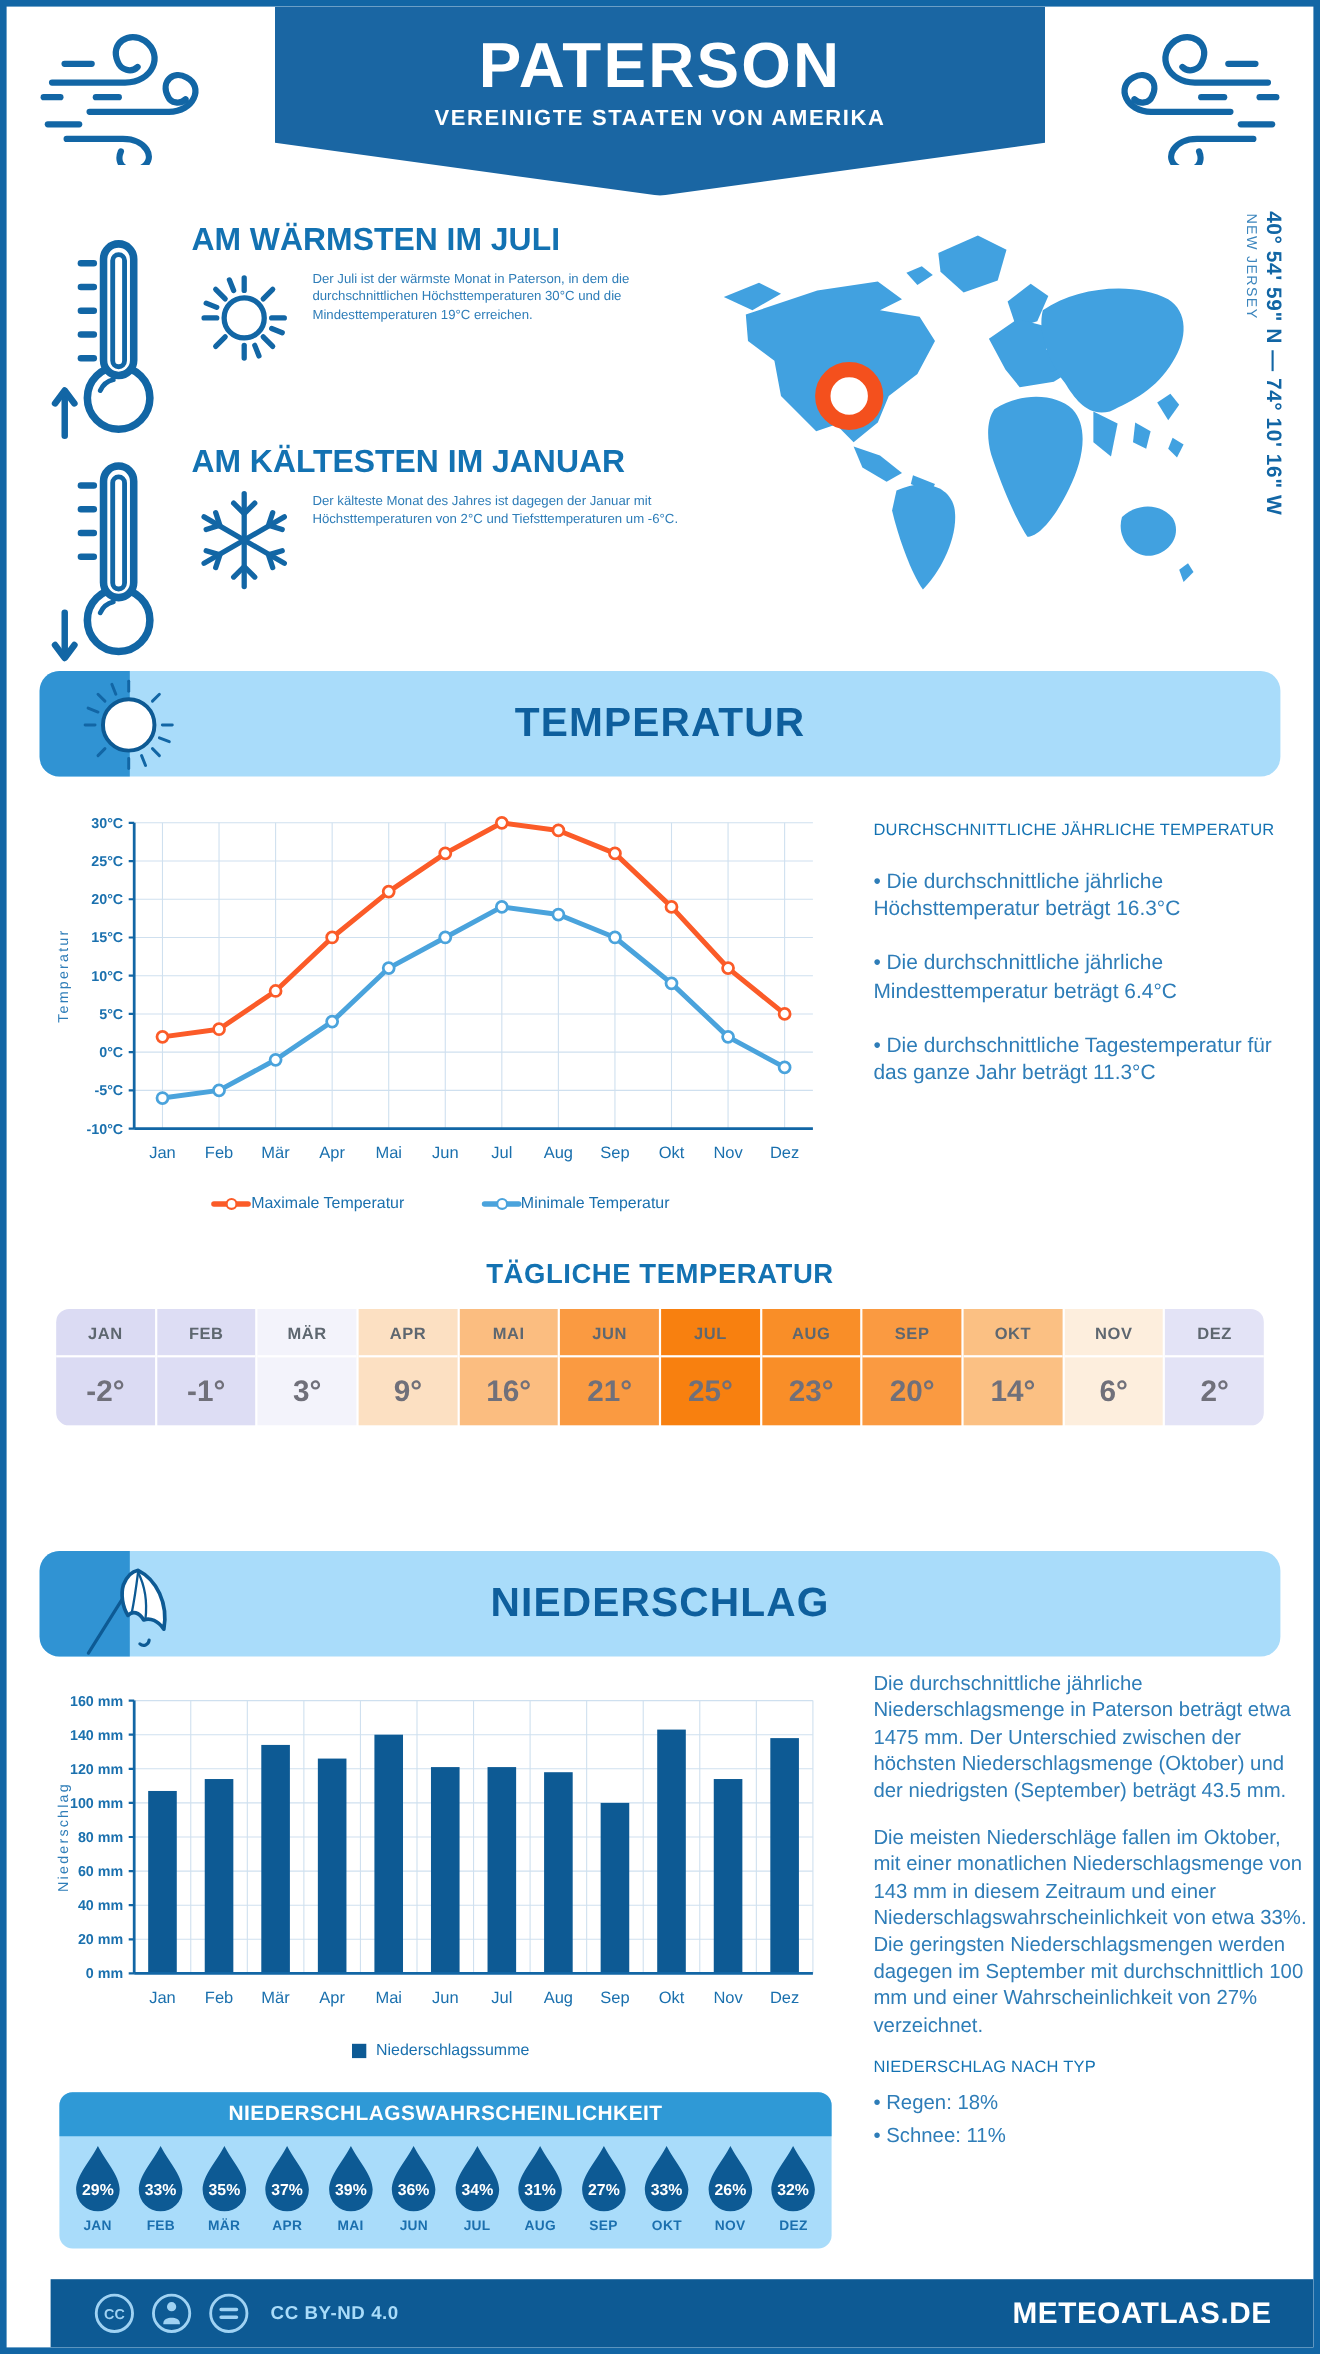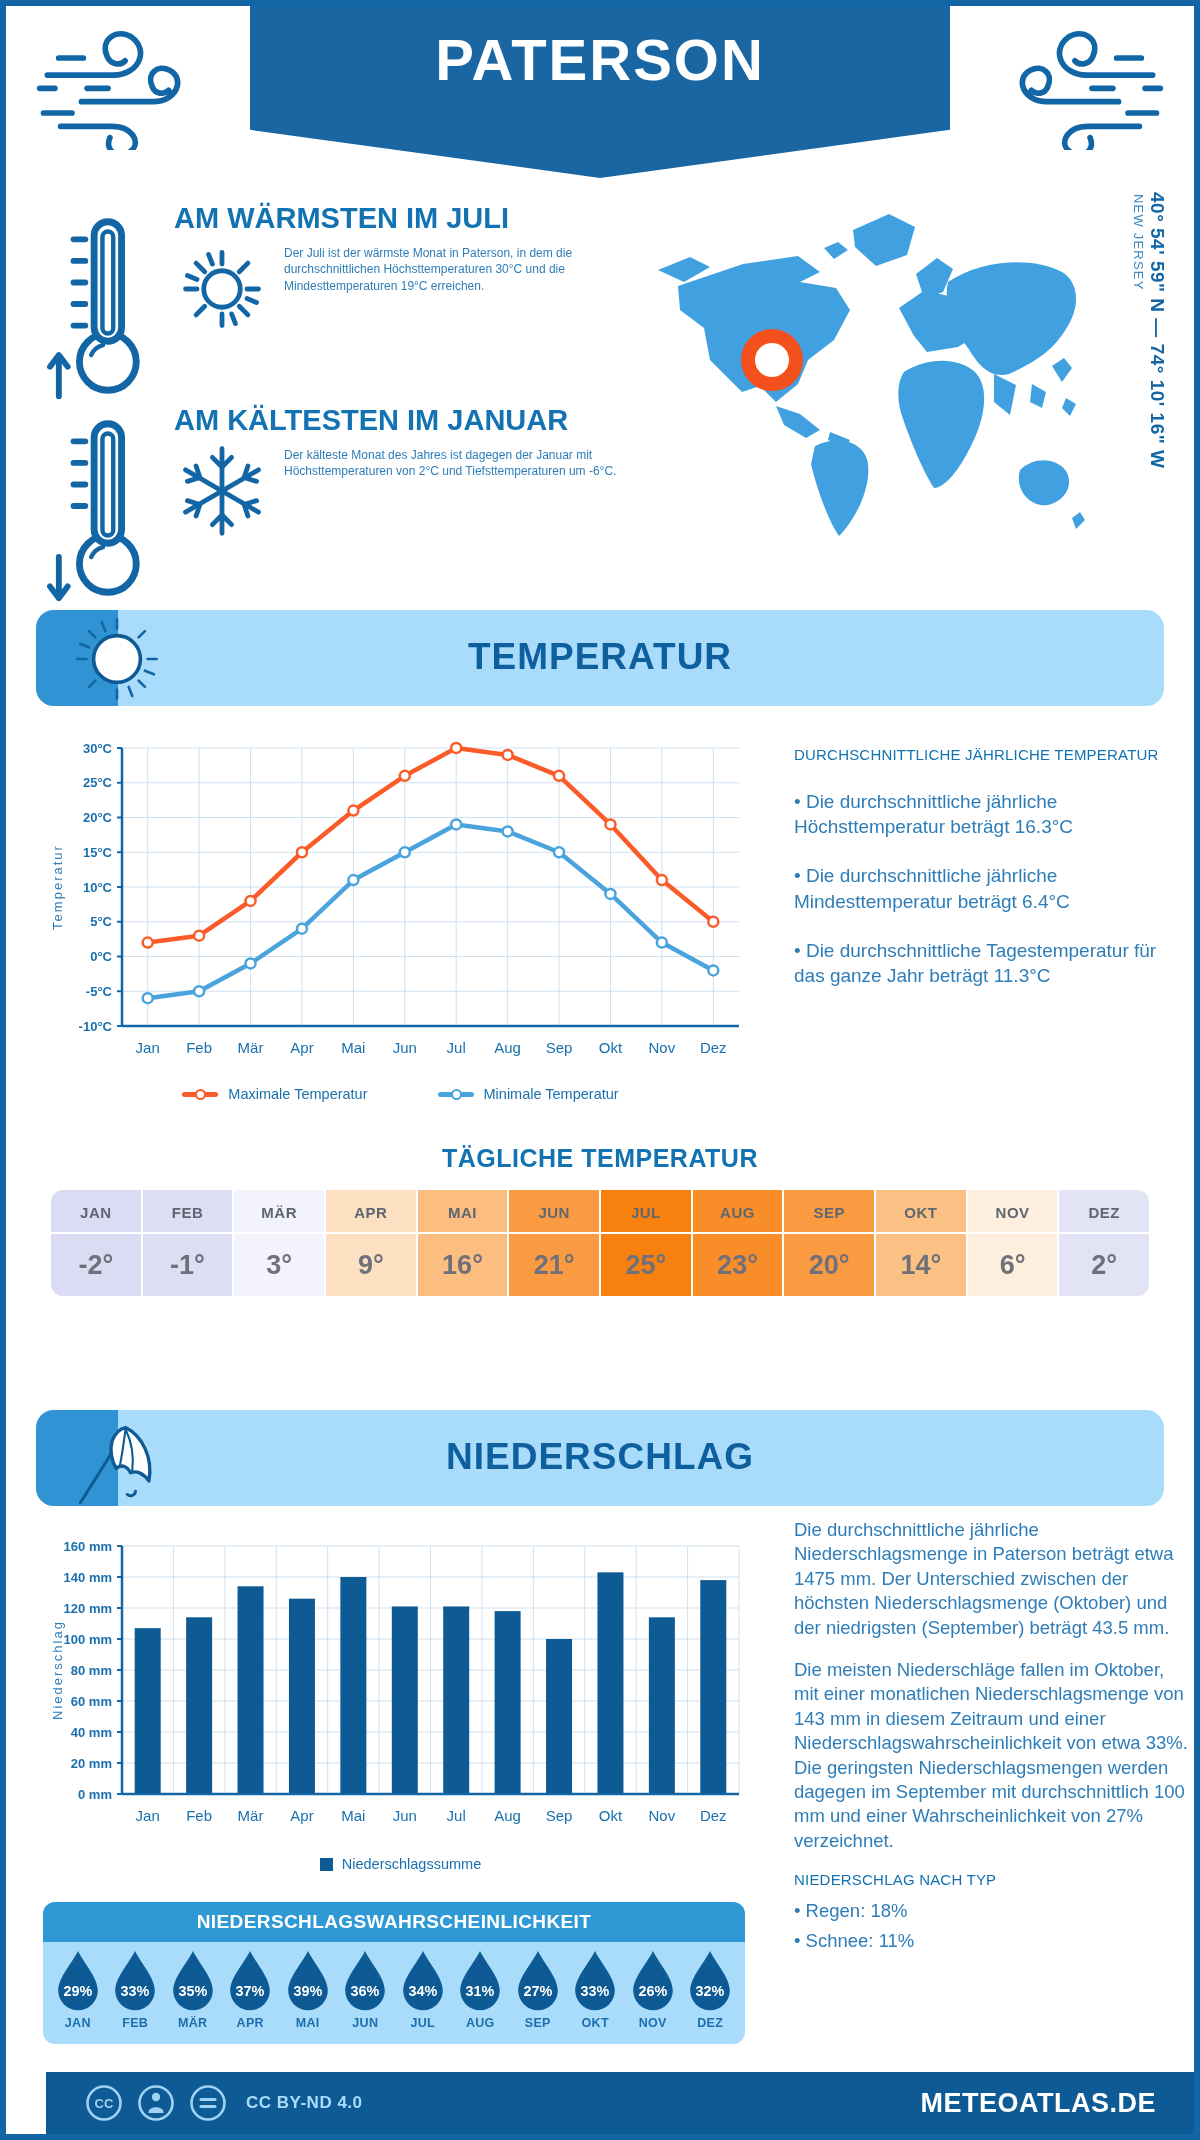--- a/index.html
+++ b/index.html
@@ -37,21 +37,21 @@
   .sec-banner .sec-icon{position:absolute;left:36px;top:4px;}
   .sec-banner .sec-title{position:absolute;left:0;right:0;top:26px;text-align:center;font-size:37px;font-weight:800;color:#0e5f9d;letter-spacing:1px;}
   #banner-temp{top:604px;} #banner-precip{top:1404px;}
   
   #tempChart{left:42px;top:724px;} #precipChart{left:42px;top:1528px;}
   svg text{font-family:"Liberation Sans",sans-serif;}
   .tick{font-size:13px;fill:#1a70ae;font-weight:600;}
   .xlab{font-size:15px;fill:#1a70ae;}
   .axis-title{font-size:13px;fill:#2e7db8;letter-spacing:2px;}
   .legend{left:42px;top:1080px;width:705px;display:flex;justify-content:center;gap:70px;align-items:center;}
-  .lg-item{display:flex;align-items:center;gap:10px;}
+  .lg-item{display:flex;align-items:center;}
   .lg-line{position:relative;width:36px;height:5px;border-radius:3px;display:inline-block;}
   .lg-dot{position:absolute;left:13px;top:-3px;width:7px;height:7px;border-radius:50%;background:#fff;border:2.5px solid #000;}
   .lg-text{font-size:14.5px;color:#1a70ae;}
   .legend2{left:42px;top:1850px;width:705px;display:flex;justify-content:center;align-items:center;gap:9px;}
   .lg-sq{width:13px;height:13px;display:inline-block;}
   
   .col-r{left:788px;width:398px;color:#2e7db8;}
   #annual{top:740px;}
   .col-r h3{margin:0;font-size:15px;line-height:1.25;font-weight:400;color:#1372b2;letter-spacing:.2px;}
   .col-r p{margin:24px 0 0;font-size:19px;line-height:1.33;}
@@ -59,21 +59,21 @@
   #precip-text p{margin:0 0 18px;font-size:18.5px;line-height:1.32;}
   #precip-text h3{margin:14px 0 10px;}
   #precip-text .typ{margin:8px 0 0;font-size:18.5px;}
   
   #daily-title{top:1138px;left:0;right:0;text-align:center;font-size:25px;font-weight:800;color:#1372b2;letter-spacing:.5px;}
   #daily-cells{top:1184px;left:45px;right:45px;display:flex;gap:2px;border-radius:12px;overflow:hidden;}
   .daily-cell{flex:1;text-align:center;}
   .dc-month{height:42px;line-height:46px;font-size:15px;font-weight:700;color:#5e6770;border-bottom:2px solid #fff;letter-spacing:.5px;}
   .dc-val{height:62px;line-height:62px;font-size:27px;font-weight:700;color:#70707a;}
   
-  #prob-panel{left:37px;top:1896px;width:702px;height:142px;background:#a9dcfa;border-radius:12px;}
+  #prob-panel{left:48px;top:1896px;width:702px;height:142px;background:#a9dcfa;border-radius:12px;}
   #prob-header{height:40px;line-height:40px;background:#2f99d6;border-radius:12px 12px 0 0;text-align:center;color:#fff;font-size:19px;font-weight:700;letter-spacing:.4px;}
   #drops{display:flex;justify-content:space-around;padding:6px 6px 0;}
   .drop{width:56px;text-align:center;}
   .drop-svg{width:54px;height:67px;display:block;margin:0 auto;}
   .drop-pct{fill:#fff;font-size:16px;font-weight:700;}
   .drop-month{font-size:12.5px;font-weight:700;color:#1b6fae;margin-top:1px;letter-spacing:.3px;}
   
   #footer{left:0;right:0;bottom:0;height:62px;background:#0d5a94;display:flex;align-items:center;justify-content:space-between;padding:0 38px;margin-left:40px;}
   .cc-group{display:flex;align-items:center;gap:12px;}
   .cc-label{font-size:17px;font-weight:700;color:#a9dcfa;letter-spacing:.5px;margin-left:6px;}
@@ -107,20 +107,21 @@
           <path d="M12 96 H42"></path>
         <path d="M16 56 H86 C112 56 124 30 105 16 C90 6 71 18 79 36 C82 44 92 47 98 41"></path>
         <path d="M52 84 H128 C152 84 162 60 145 51 C132 44 120 55 127 69 C130 76 139 77 144 72"></path>
         <path d="M30 110 H84 C106 110 116 128 103 137 C91 145 76 136 82 122"></path>
       </g>
     </svg>
   </div>
 
   <div class="abs banner">
     <h1>PATERSON</h1>
+    <div class="sub">VEREINIGTE STAATEN VON AMERIKA</div>
   </div>
 
   <div class="abs info" style="left:40px;top:196px;">
     <div class="thermo">
       <svg width="108" height="196" viewBox="0 0 110 200">
         <g class="icon-stroke" stroke-width="7">
           <circle cx="63" cy="157" r="29"></circle>
           <rect x="49" y="14" width="28" height="122" rx="14" fill="#fff"></rect>
         </g>
         <g class="icon-stroke" stroke-width="4.5">

